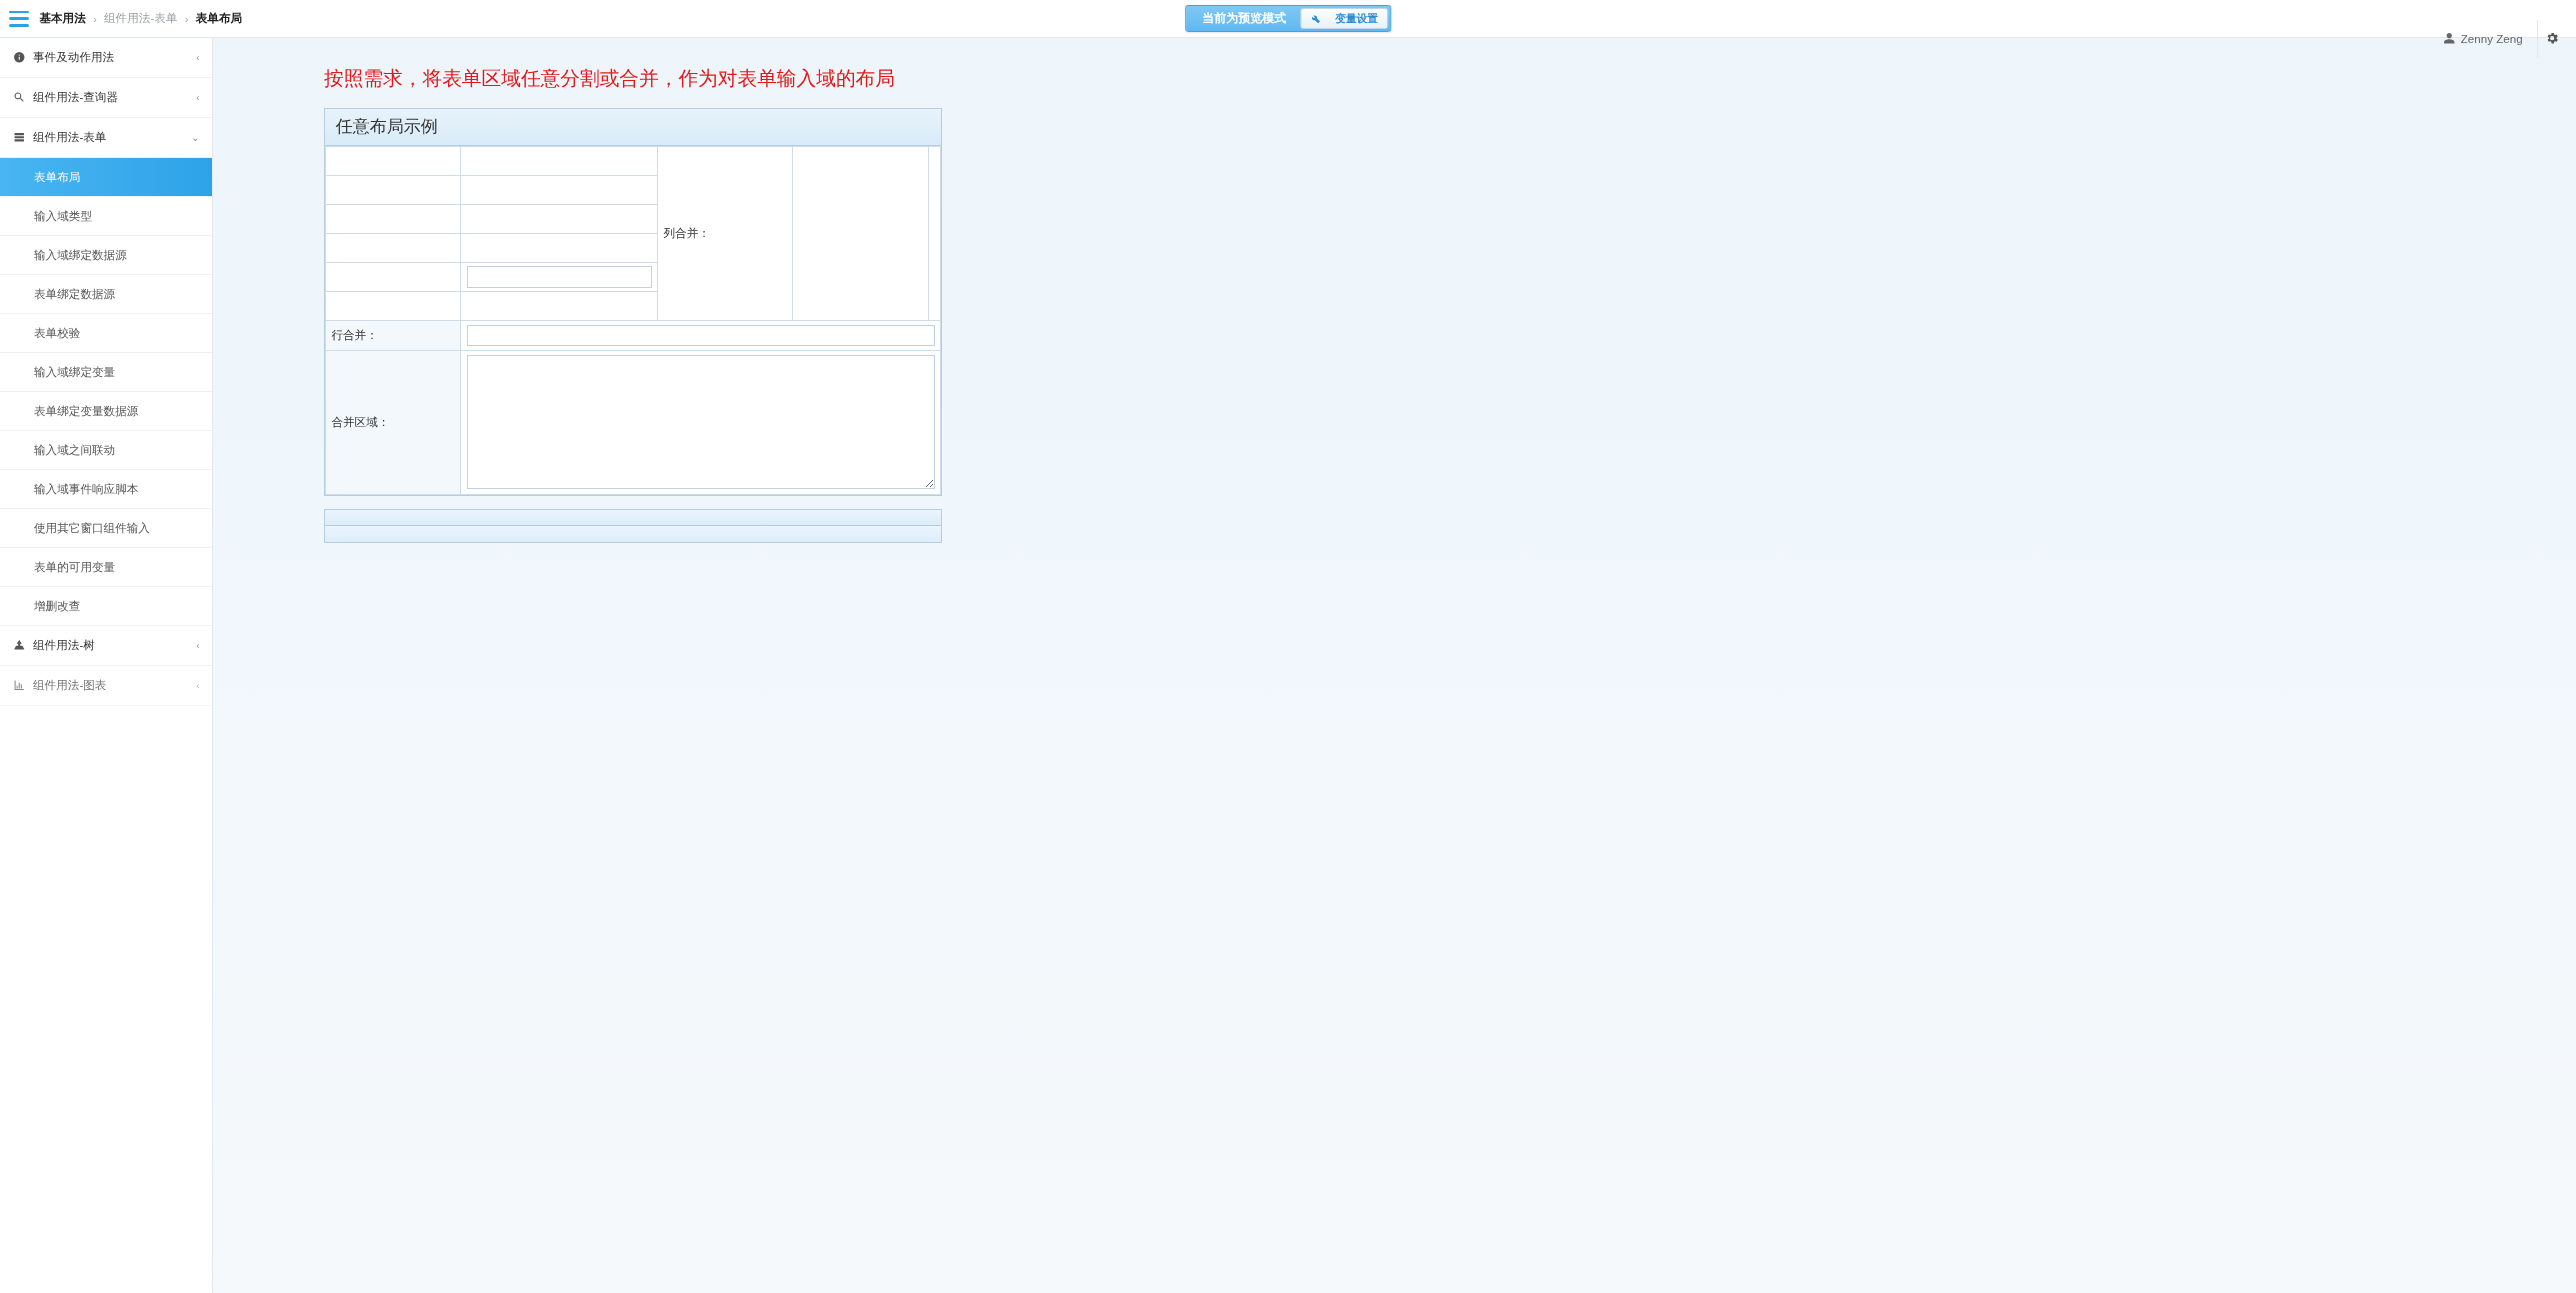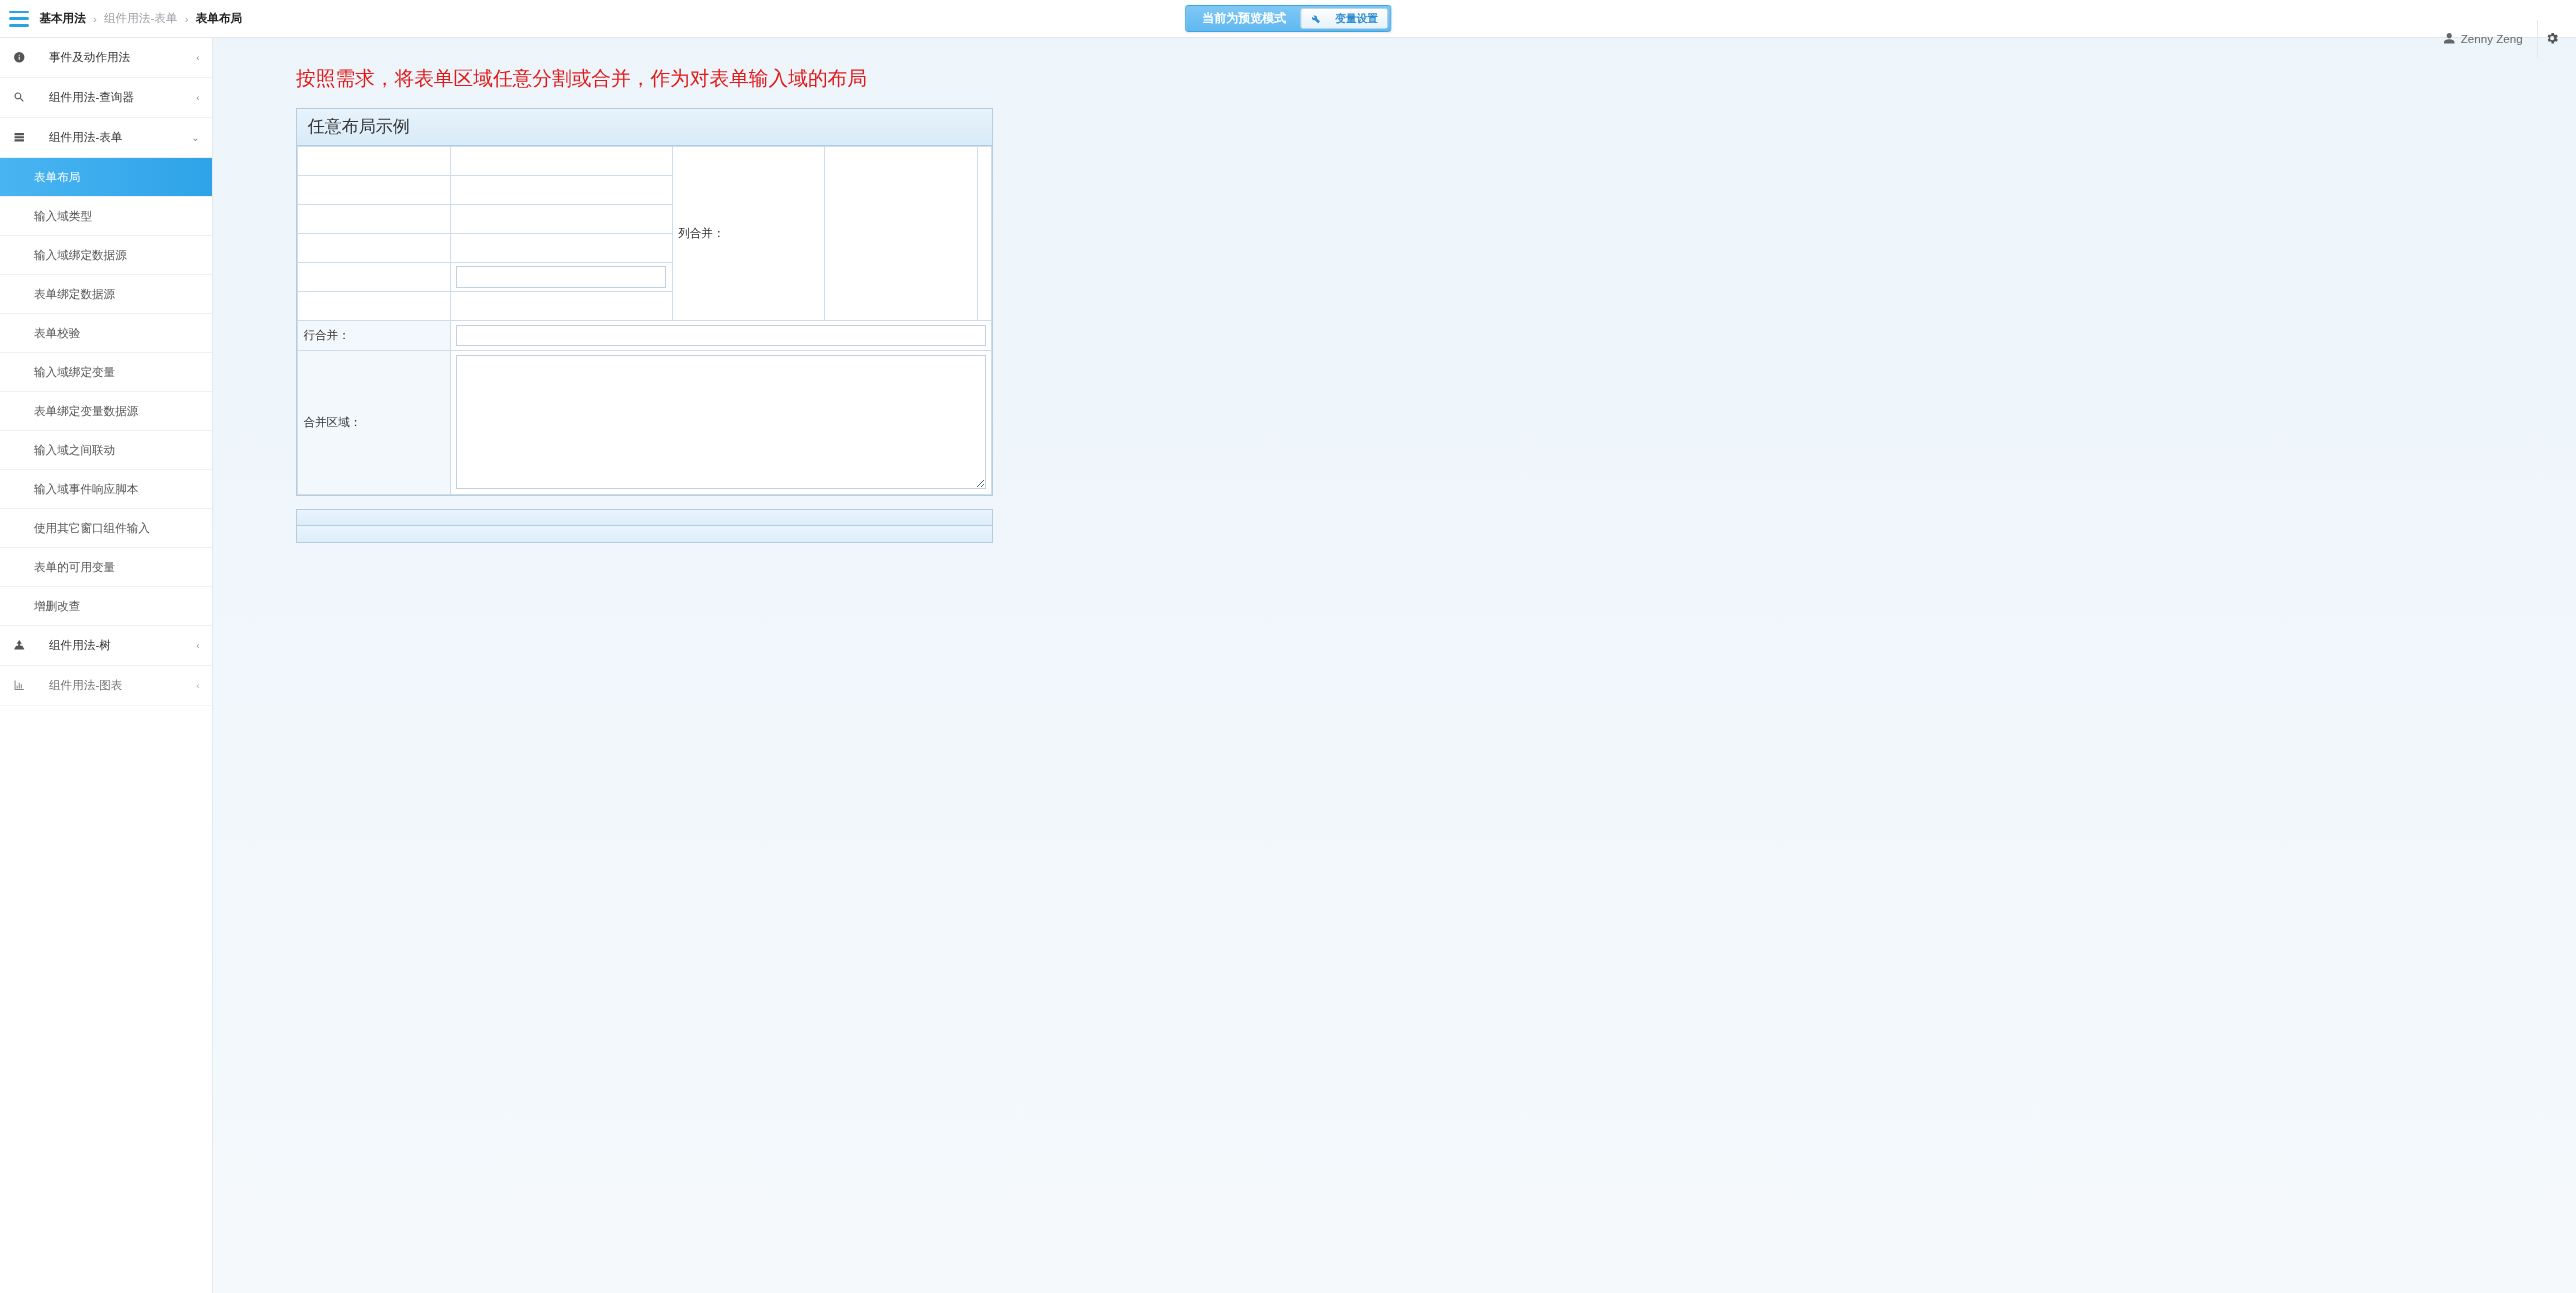--- a/index.html
+++ b/index.html
@@ -84,41 +84,41 @@
       width: 213px; background: #fff; border-right: 0.9px solid #e3e8ec;
       overflow-y: auto;
     }
     .side-group {
       display: flex; align-items: center; justify-content: space-between;
       padding: 0 12.5px; height: 40px;
       border-bottom: 0.9px solid #eef1f4;
       cursor: pointer;
       color: #333;
     }
-    .side-group .left { display: flex; align-items: center; gap: 24px; }
+    .side-group .left { display: flex; align-items: center; gap: 8px; }
     .side-group .ico { width: 12.5px; height: 12.5px; fill: #555; }
     .side-group .chev { color: #888; font-size: 9.8px; }
     .side-item {
       display: flex; align-items: center;
       padding: 0 12.5px 0 34px; height: 39px;
       border-bottom: 0.9px solid #eef1f4;
       cursor: pointer;
       color: #555;
     }
     .side-item.active {
       background: linear-gradient(90deg, #49b5f2, #2ea3e8);
       color: #fff;
     }
 
     
     .main {
       flex: 1; overflow: auto; padding: 27px 0 0 0;
       background: linear-gradient(to bottom, #edf5fb, #f5f9fc);
     }
-    .content-wrap { margin-left: 83px; width: 697px; }
+    .content-wrap { margin-left: 111px; width: 618px; }
     .title-red {
       color: #e21818; font-size: 19.7px; font-weight: 500;
       margin-bottom: 16px;
     }
     .panel {
       border: 0.9px solid #b6cde0;
       background: #f4f9fd;
       margin-bottom: 12.5px;
     }
     .panel-header {

